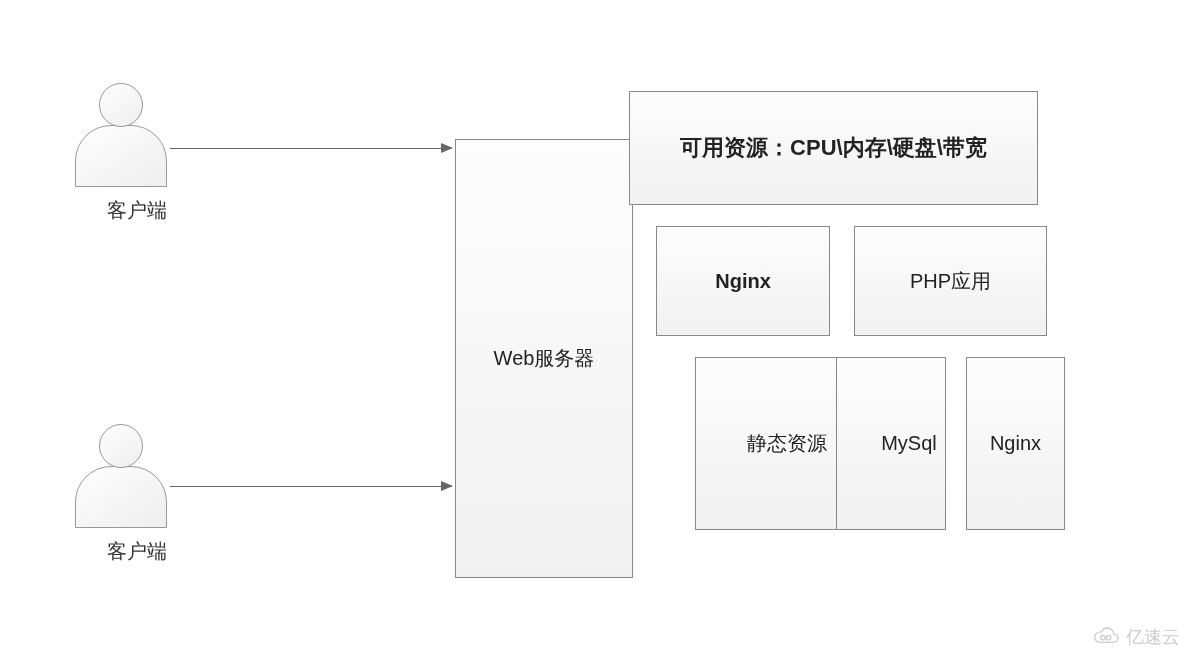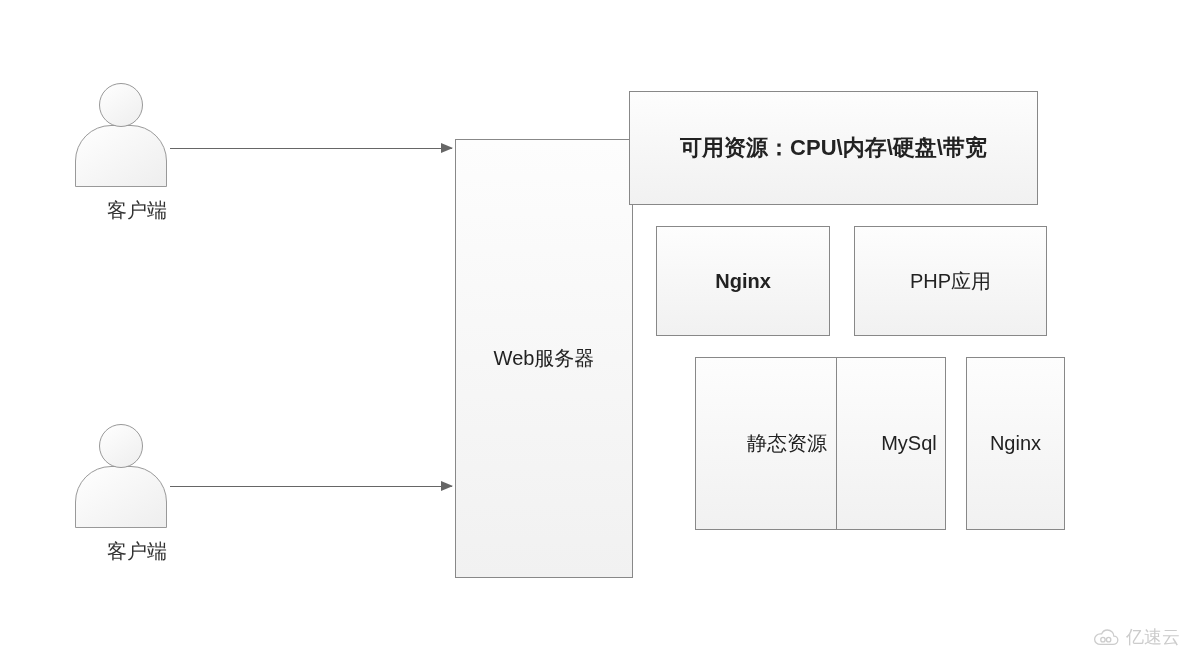--- a/index.html
+++ b/index.html
@@ -65,21 +65,20 @@
       justify-content: center;
       font-size: 20px;
       color: #222;
       text-align: center;
     }
     .watermark {
       position: absolute;
       right: 12px;
       bottom: 10px;
       display: flex;
-      align-items: center;
       gap: 6px;
       color: #ccc;
       font-size: 18px;
       font-weight: 500;
     }
     .watermark svg {
       width: 28px;
       height: 20px;
     }
   </style>

